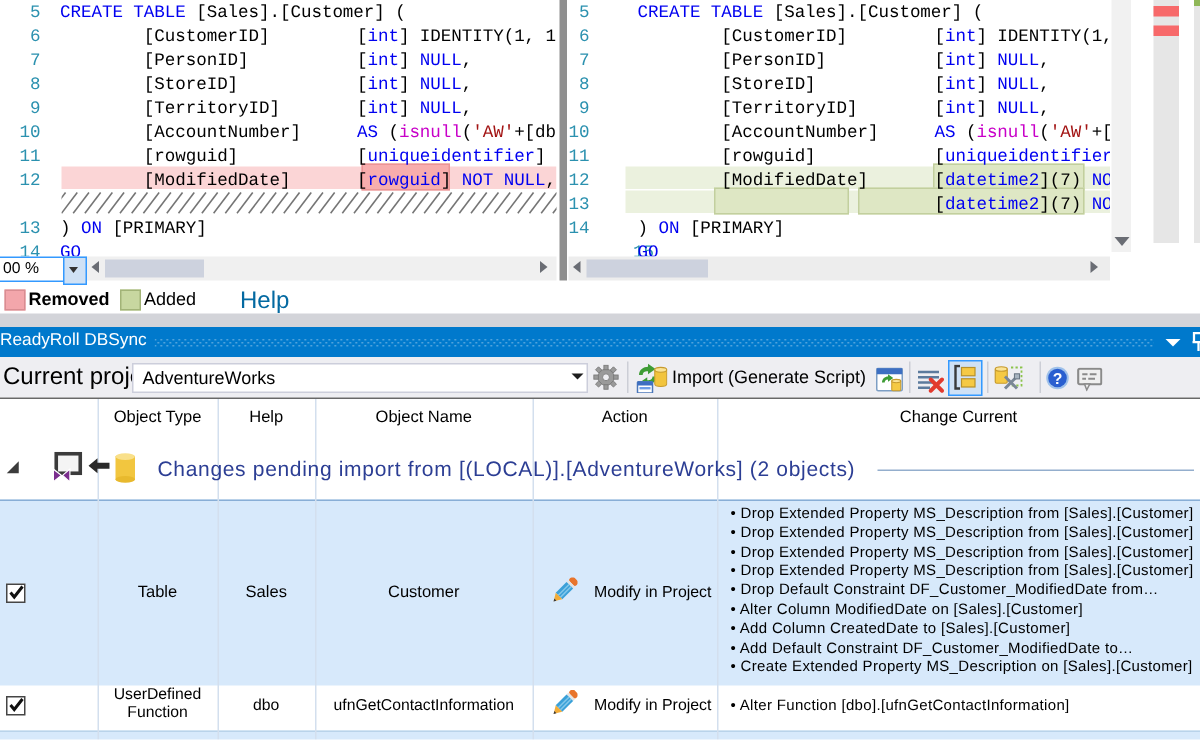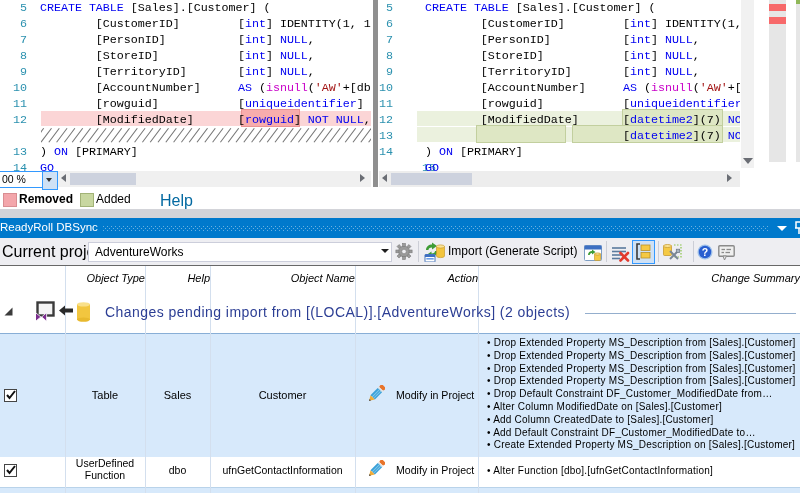--- a/index.html
+++ b/index.html
@@ -18,21 +18,21 @@
   .band{position:absolute;height:15px;}
   .pinkband{background:#fbd5d6;}
   .greenband{background:#ebf1de;}
   .pinkbox{position:absolute;background:#f8adad;border:1px solid #eb9595;}
   .greenbox{position:absolute;background:#dee7c4;border:1px solid #c2cf9e;}
   
   .sbtrack{position:absolute;top:171px;height:16px;background:#f0f0f0;}
   .sbthumb{position:absolute;top:173px;height:12px;background:#cdd2de;}
   .arr{position:absolute;width:0;height:0;}
   
-  .hdrtxt{position:absolute;top:266px;height:25px;line-height:25px;font-size:11px;color:#000;text-align:right;font-style:italic;}
+  .hdrtxt{position:absolute;top:266px;height:25px;line-height:25px;font-size:11px;color:#000;text-align:center;}
   .vline{position:absolute;top:266px;bottom:0;width:1px;background:#d3dfee;}
   .cell{position:absolute;font-size:11px;color:#000;text-align:center;}
   .bullet{position:absolute;font-size:10px;letter-spacing:0.22px;color:#000;white-space:pre;}
 </style>
 </head>
 <body>
 
 <div class="pane" style="left:0;width:371px;">
 
   <div class="band pinkband" style="left:41px;right:0;top:111px;"></div>
@@ -252,21 +252,21 @@
   </g>
 </svg>
 
 <div class="abs" style="left:0;top:265px;width:800px;height:1px;background:#686868;"></div>
 
 <div class="abs" style="left:0;top:266px;width:800px;height:25px;background:#fff;"></div>
 <div class="hdrtxt" style="left:65px;width:80px;">Object Type</div>
 <div class="hdrtxt" style="left:145px;width:65px;">Help</div>
 <div class="hdrtxt" style="left:210px;width:145px;">Object Name</div>
 <div class="hdrtxt" style="left:355px;width:123px;">Action</div>
-<div class="hdrtxt" style="left:478px;width:322px;">Change Summary</div>
+<div class="hdrtxt" style="left:478px;width:322px;">Change Current</div>
 
 <div class="abs" style="left:0;top:333px;width:800px;height:124px;background:#d7e9fb;border-top:1px solid #88aed6;"></div>
 <div class="abs" style="left:0;top:457px;width:800px;height:30px;background:#fff;"></div>
 <div class="abs" style="left:0;top:487px;width:800px;height:6px;background:#d7e9fb;border-top:1px solid #b9d3ea;"></div>
 
 <div class="vline" style="left:65px;"></div>
 <div class="vline" style="left:145px;"></div>
 <div class="vline" style="left:210px;"></div>
 <div class="vline" style="left:355px;"></div>
 <div class="vline" style="left:478px;"></div>

